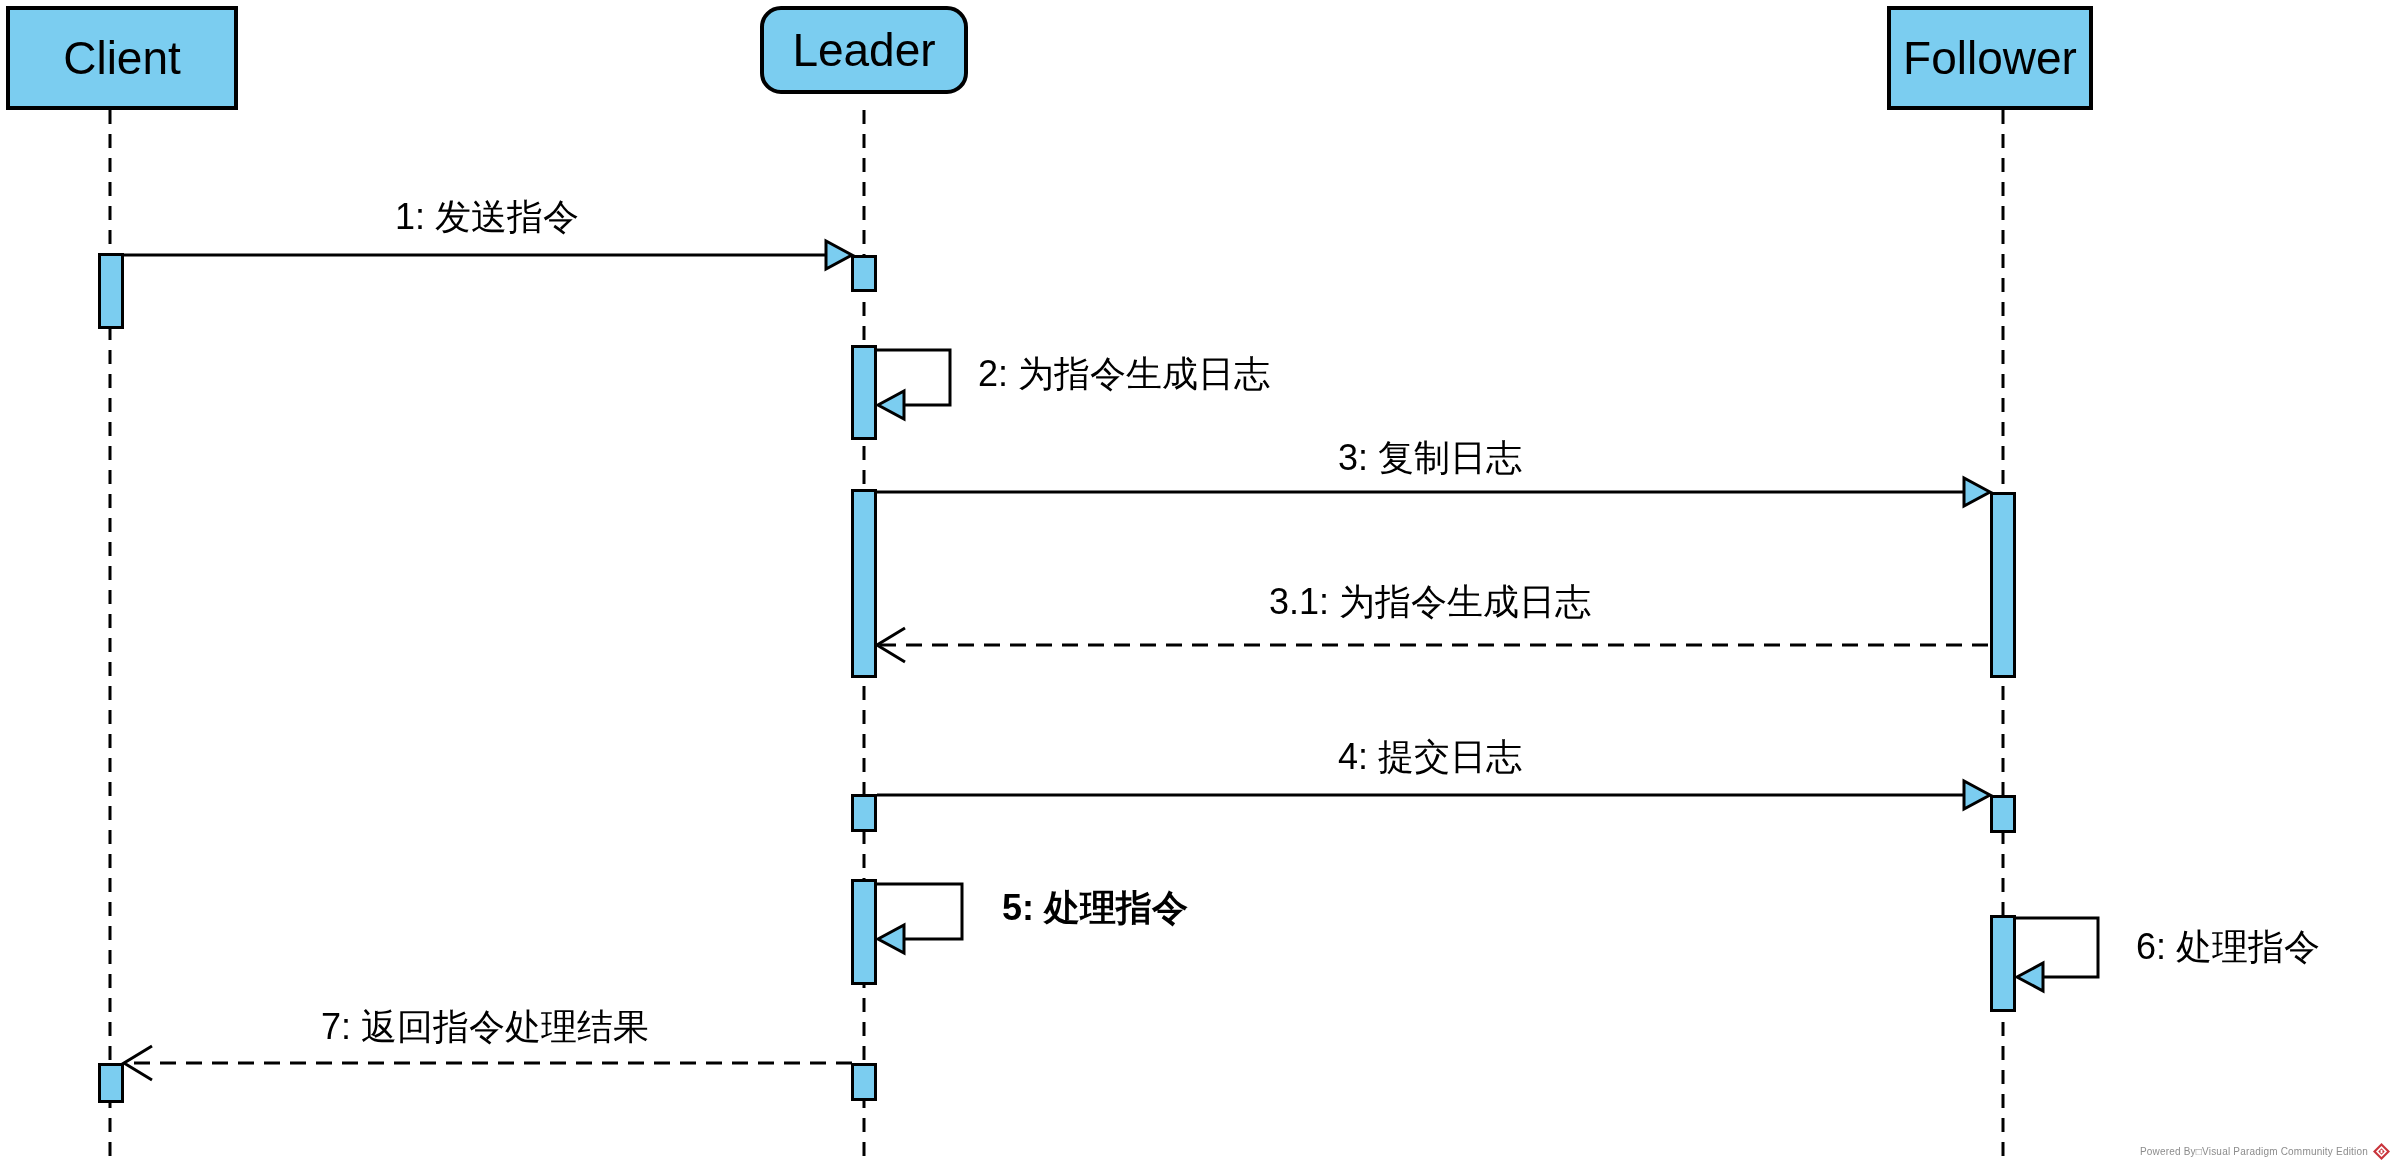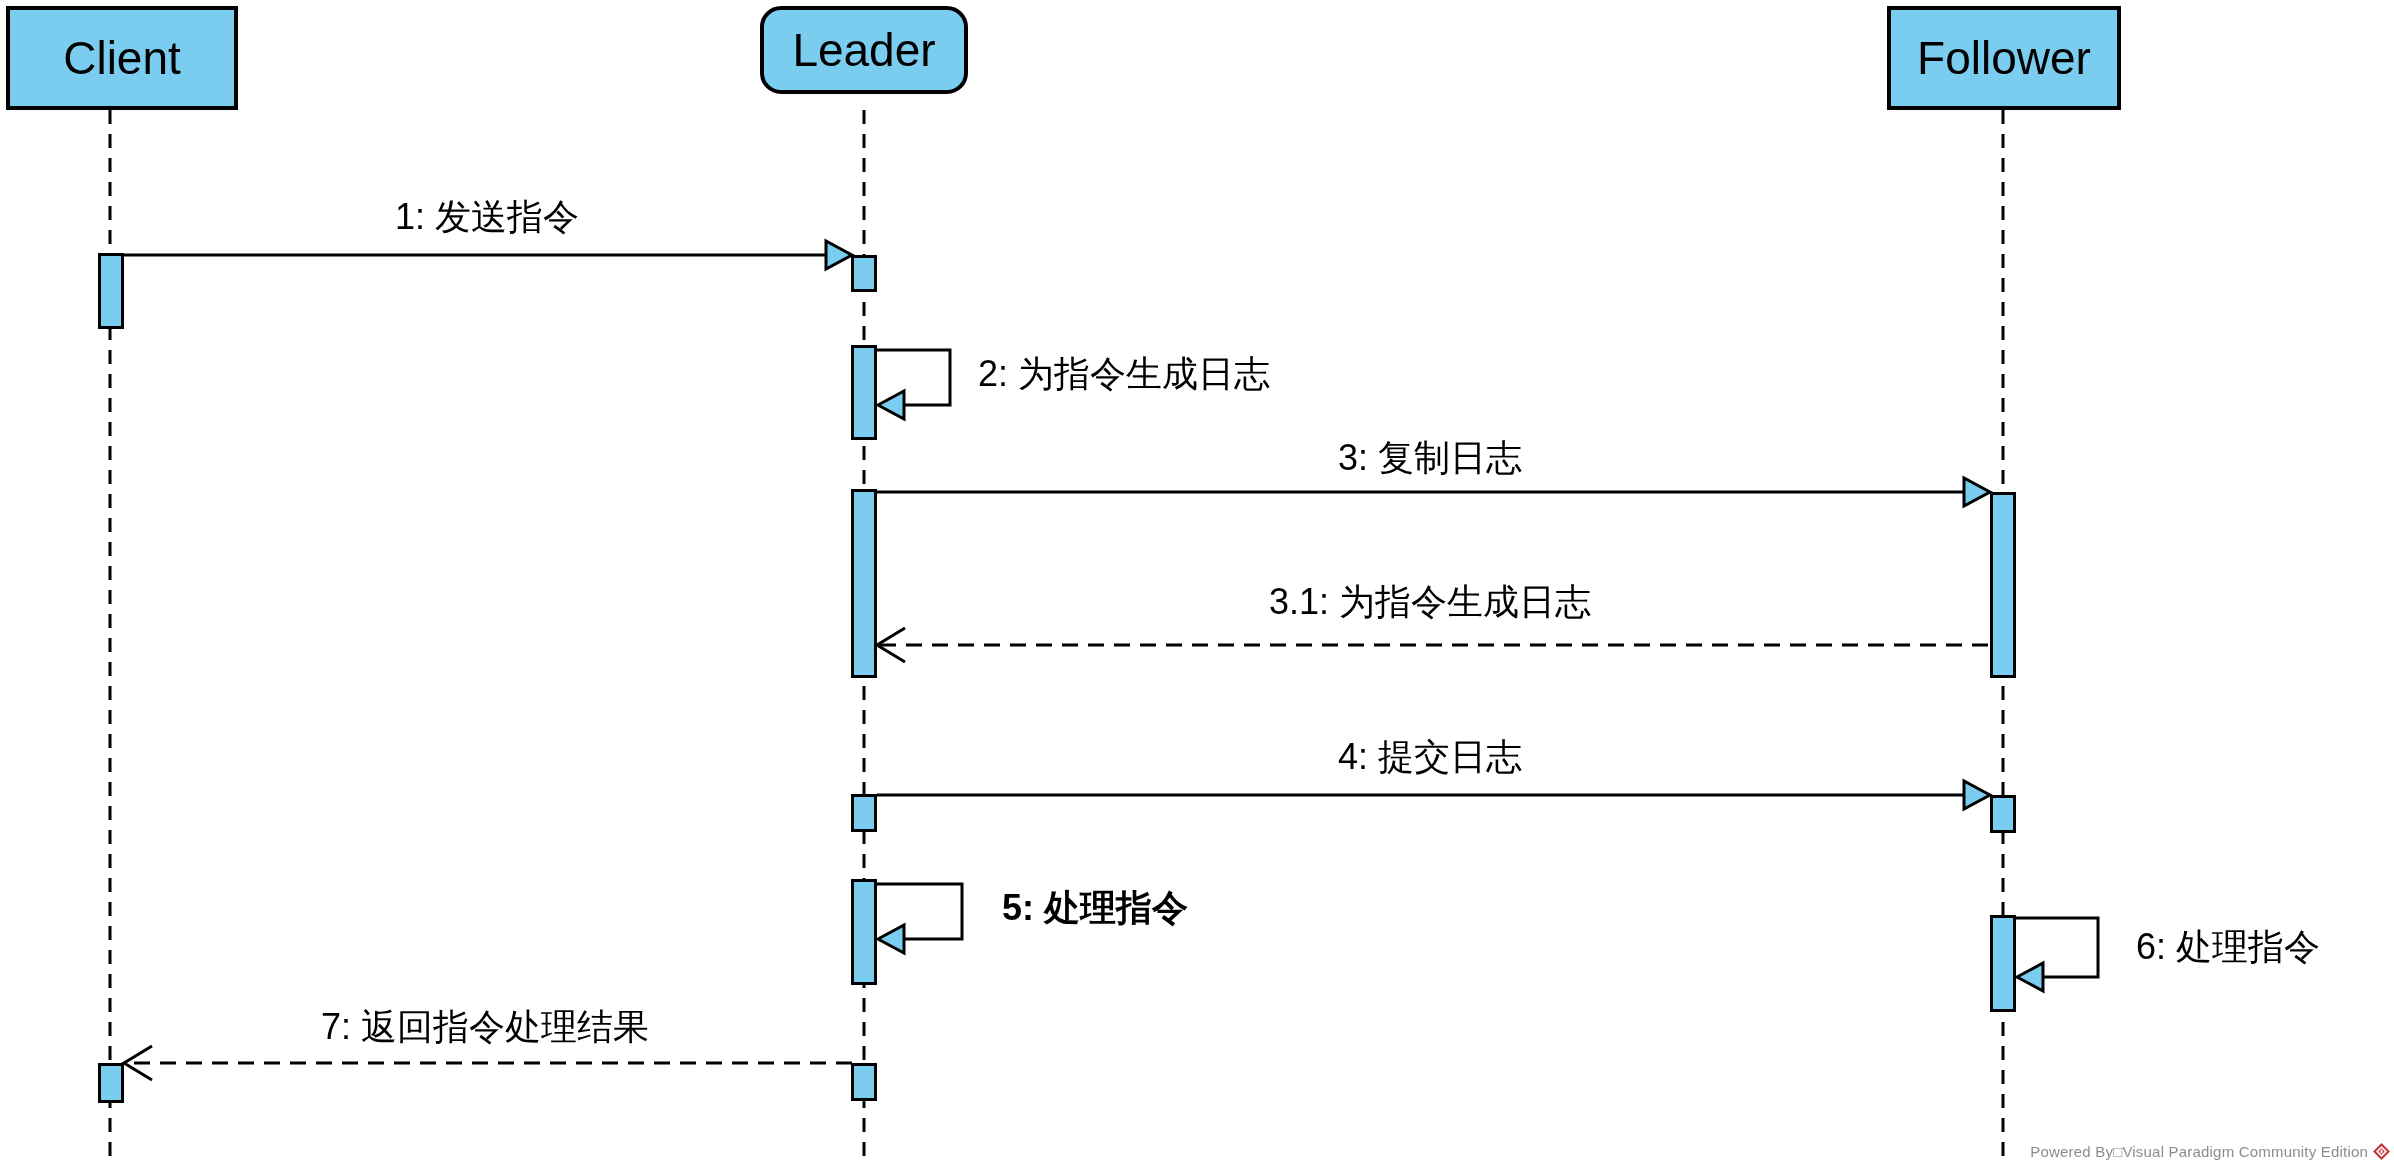--- a/index.html
+++ b/index.html
@@ -28,21 +28,21 @@
   .msg-label{
     position:absolute;
     font-size:36px;line-height:40px;
     color:#000;white-space:nowrap;
   }
   .centered{transform:translateX(-50%);}
   .watermark{
     position:absolute;
     right:4px;top:1143px;
     display:flex;align-items:center;gap:5px;
-    font-size:15px;color:var(--wm,#8C8C8C);
+    font-size:10px;color:var(--wm,#8C8C8C);
     letter-spacing:0.2px;
   }
   .line{stroke:#000;stroke-width:3;fill:none;}
   .dashedlife{stroke-dasharray:14 10;}
   .dashedmsg{stroke-dasharray:16 10;}
   .syncHead{fill:var(--fill,#7BCDF0);stroke:#000;stroke-width:3;}
   .openHead{fill:none;stroke:#000;stroke-width:3;}
 </style>
 </head>
 <body>
@@ -79,21 +79,21 @@
     <line class="line dashedmsg" x1="852" y1="1063" x2="130" y2="1063"></line>
     <polyline class="openHead" points="152,1046 124,1063 152,1080"></polyline>
   </svg>
 
   <div class="actor" style="left:6px;top:6px;width:232px;height:104px;">
     <span>Client</span>
   </div>
   <div class="actor" style="left:760px;top:6px;width:208px;height:88px;border-radius:21px;">
     <span>Leader</span>
   </div>
-  <div class="actor" style="left:1887px;top:6px;width:234px;height:104px;">
+  <div class="actor" style="left:1887px;top:6px;width:206px;height:104px;">
     <span>Follower</span>
   </div>
 
   <div class="activation" style="left:98px; top:253px; width:26px;height:76px;"></div>
   <div class="activation" style="left:851px;top:255px; width:26px;height:37px;"></div>
   <div class="activation" style="left:851px;top:345px; width:26px;height:95px;"></div>
   <div class="activation" style="left:851px;top:489px; width:26px;height:189px;"></div>
   <div class="activation" style="left:1990px;top:492px;width:26px;height:186px;"></div>
   <div class="activation" style="left:851px;top:794px; width:26px;height:38px;"></div>
   <div class="activation" style="left:1990px;top:795px;width:26px;height:38px;"></div>

